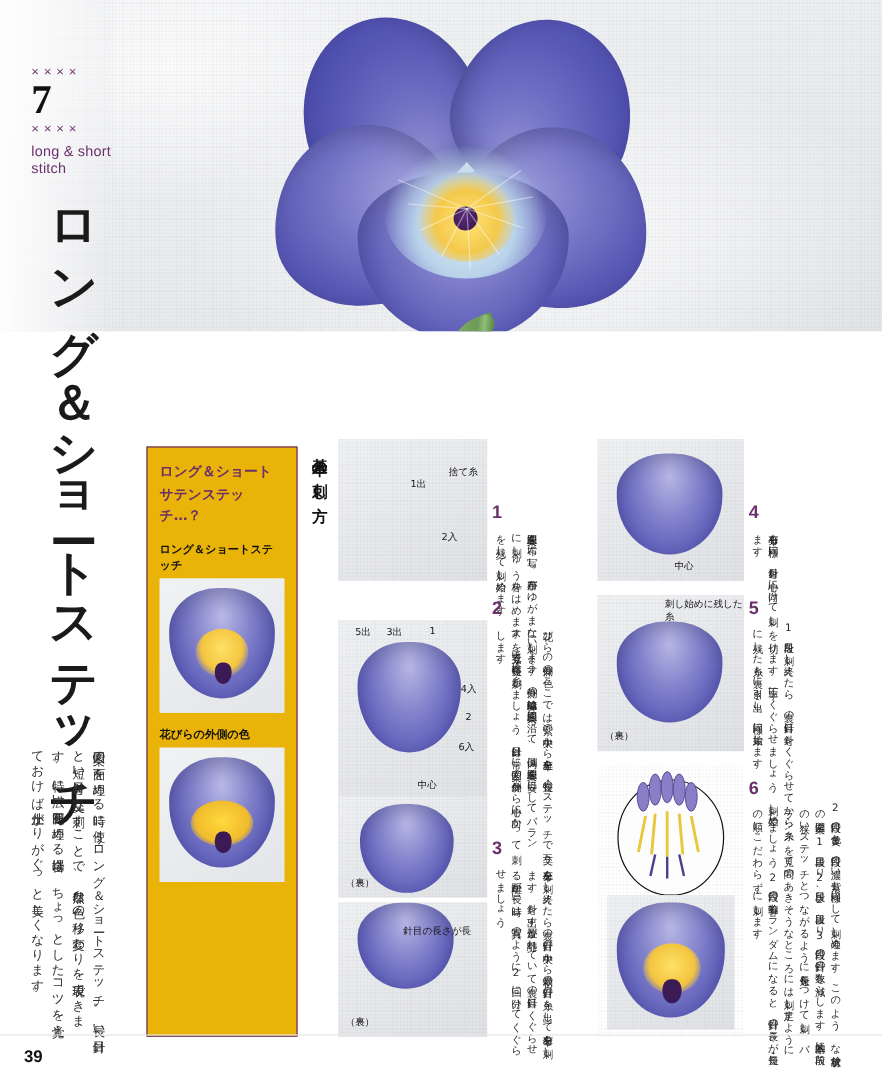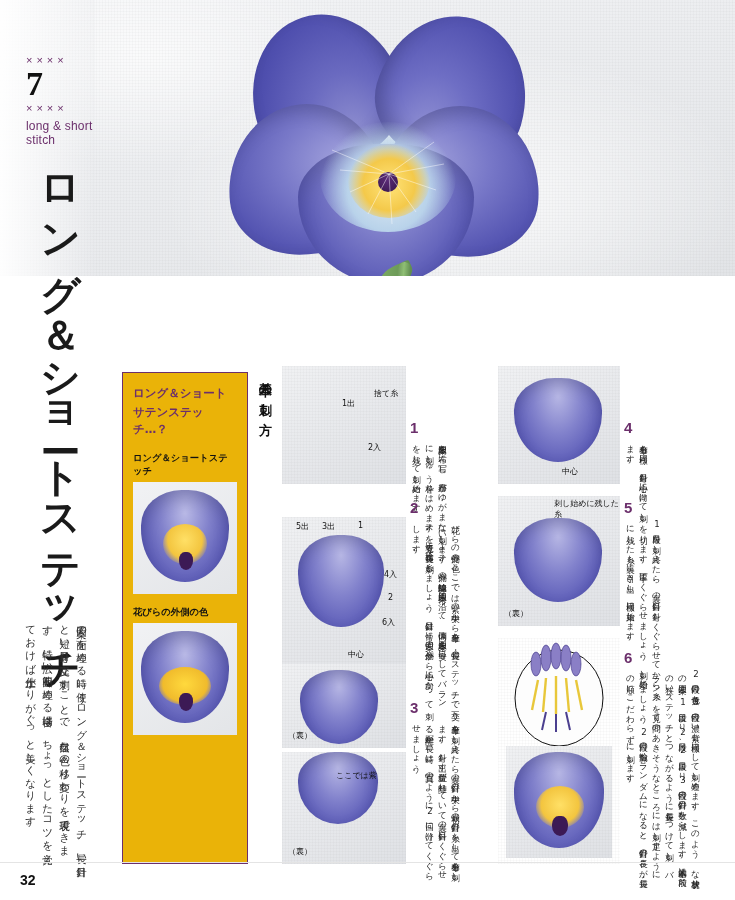--- a/index.html
+++ b/index.html
@@ -315,21 +315,21 @@
     <div class="lbl" style="left:6px;top:66px;">（裏）</div>
   </div>
 
   <div class="photo" style="left:282px;top:752px;width:124px;height:112px;">
     <div class="fab"></div>
     <div class="mini-petal" style="left:16px;top:0px;width:80px;height:72px;"></div>
     <svg width="124" height="112" viewBox="0 0 124 112">
       <line x1="30" y1="86" x2="104" y2="50" stroke="#9aa0a6" stroke-width="2"></line>
       <circle cx="104" cy="50" r="2" fill="#8a9096"></circle>
     </svg>
-    <div class="lbl" style="left:54px;top:18px;">ここでは紫</div>
+    <div class="lbl" style="left:54px;top:18px;">針目の長さが長</div>
     <div class="lbl" style="left:6px;top:94px;">（裏）</div>
   </div>
 
   <div class="step" style="left:410px;top:700px;width:86px;">
     <div class="stepnum">3</div>
     <div class="steptext" style="height:160px;">左半分を刺し終えたら裏の針目の中央から最初の針目の糸を出して右半分を刺します。針を出す位置が離れていて裏の針目にくぐらせる距離が長い時は、写真のように2回に分けてくぐらせましょう。</div>
   </div>
 
   <div class="photo" style="left:498px;top:366px;width:122px;height:118px;">
     <div class="fab"></div>
@@ -399,14 +399,14 @@
       <div style="position:absolute;left:46px;top:70px;width:16px;height:20px;border-radius:50% 50% 60% 60%;background:#3c1a55;"></div>
     </div>
   </div>
 
   <div class="step" style="left:624px;top:650px;width:86px;">
     <div class="stepnum">6</div>
     <div class="steptext" style="height:212px;">2段目の黄色、3段目の濃い紫も同様にして刺し進めます。このよう な放射状の図案は、1段目より2段目、2段目より3段目の針目の数を減らします。基本的に前段の狭いステッチとつながるように長短をつけて刺し、バランスを見て間のあきそうなところには刺し足すようにしましょう。2段目の輪郭もランダムになると、針目の長さが長・短の順にこだわらずに刺します。</div>
   </div>
 
   <div class="footerline"></div>
-  <div class="pageno">32</div>
+  <div class="pageno">39</div>
 </div>
 
 </body></html>

